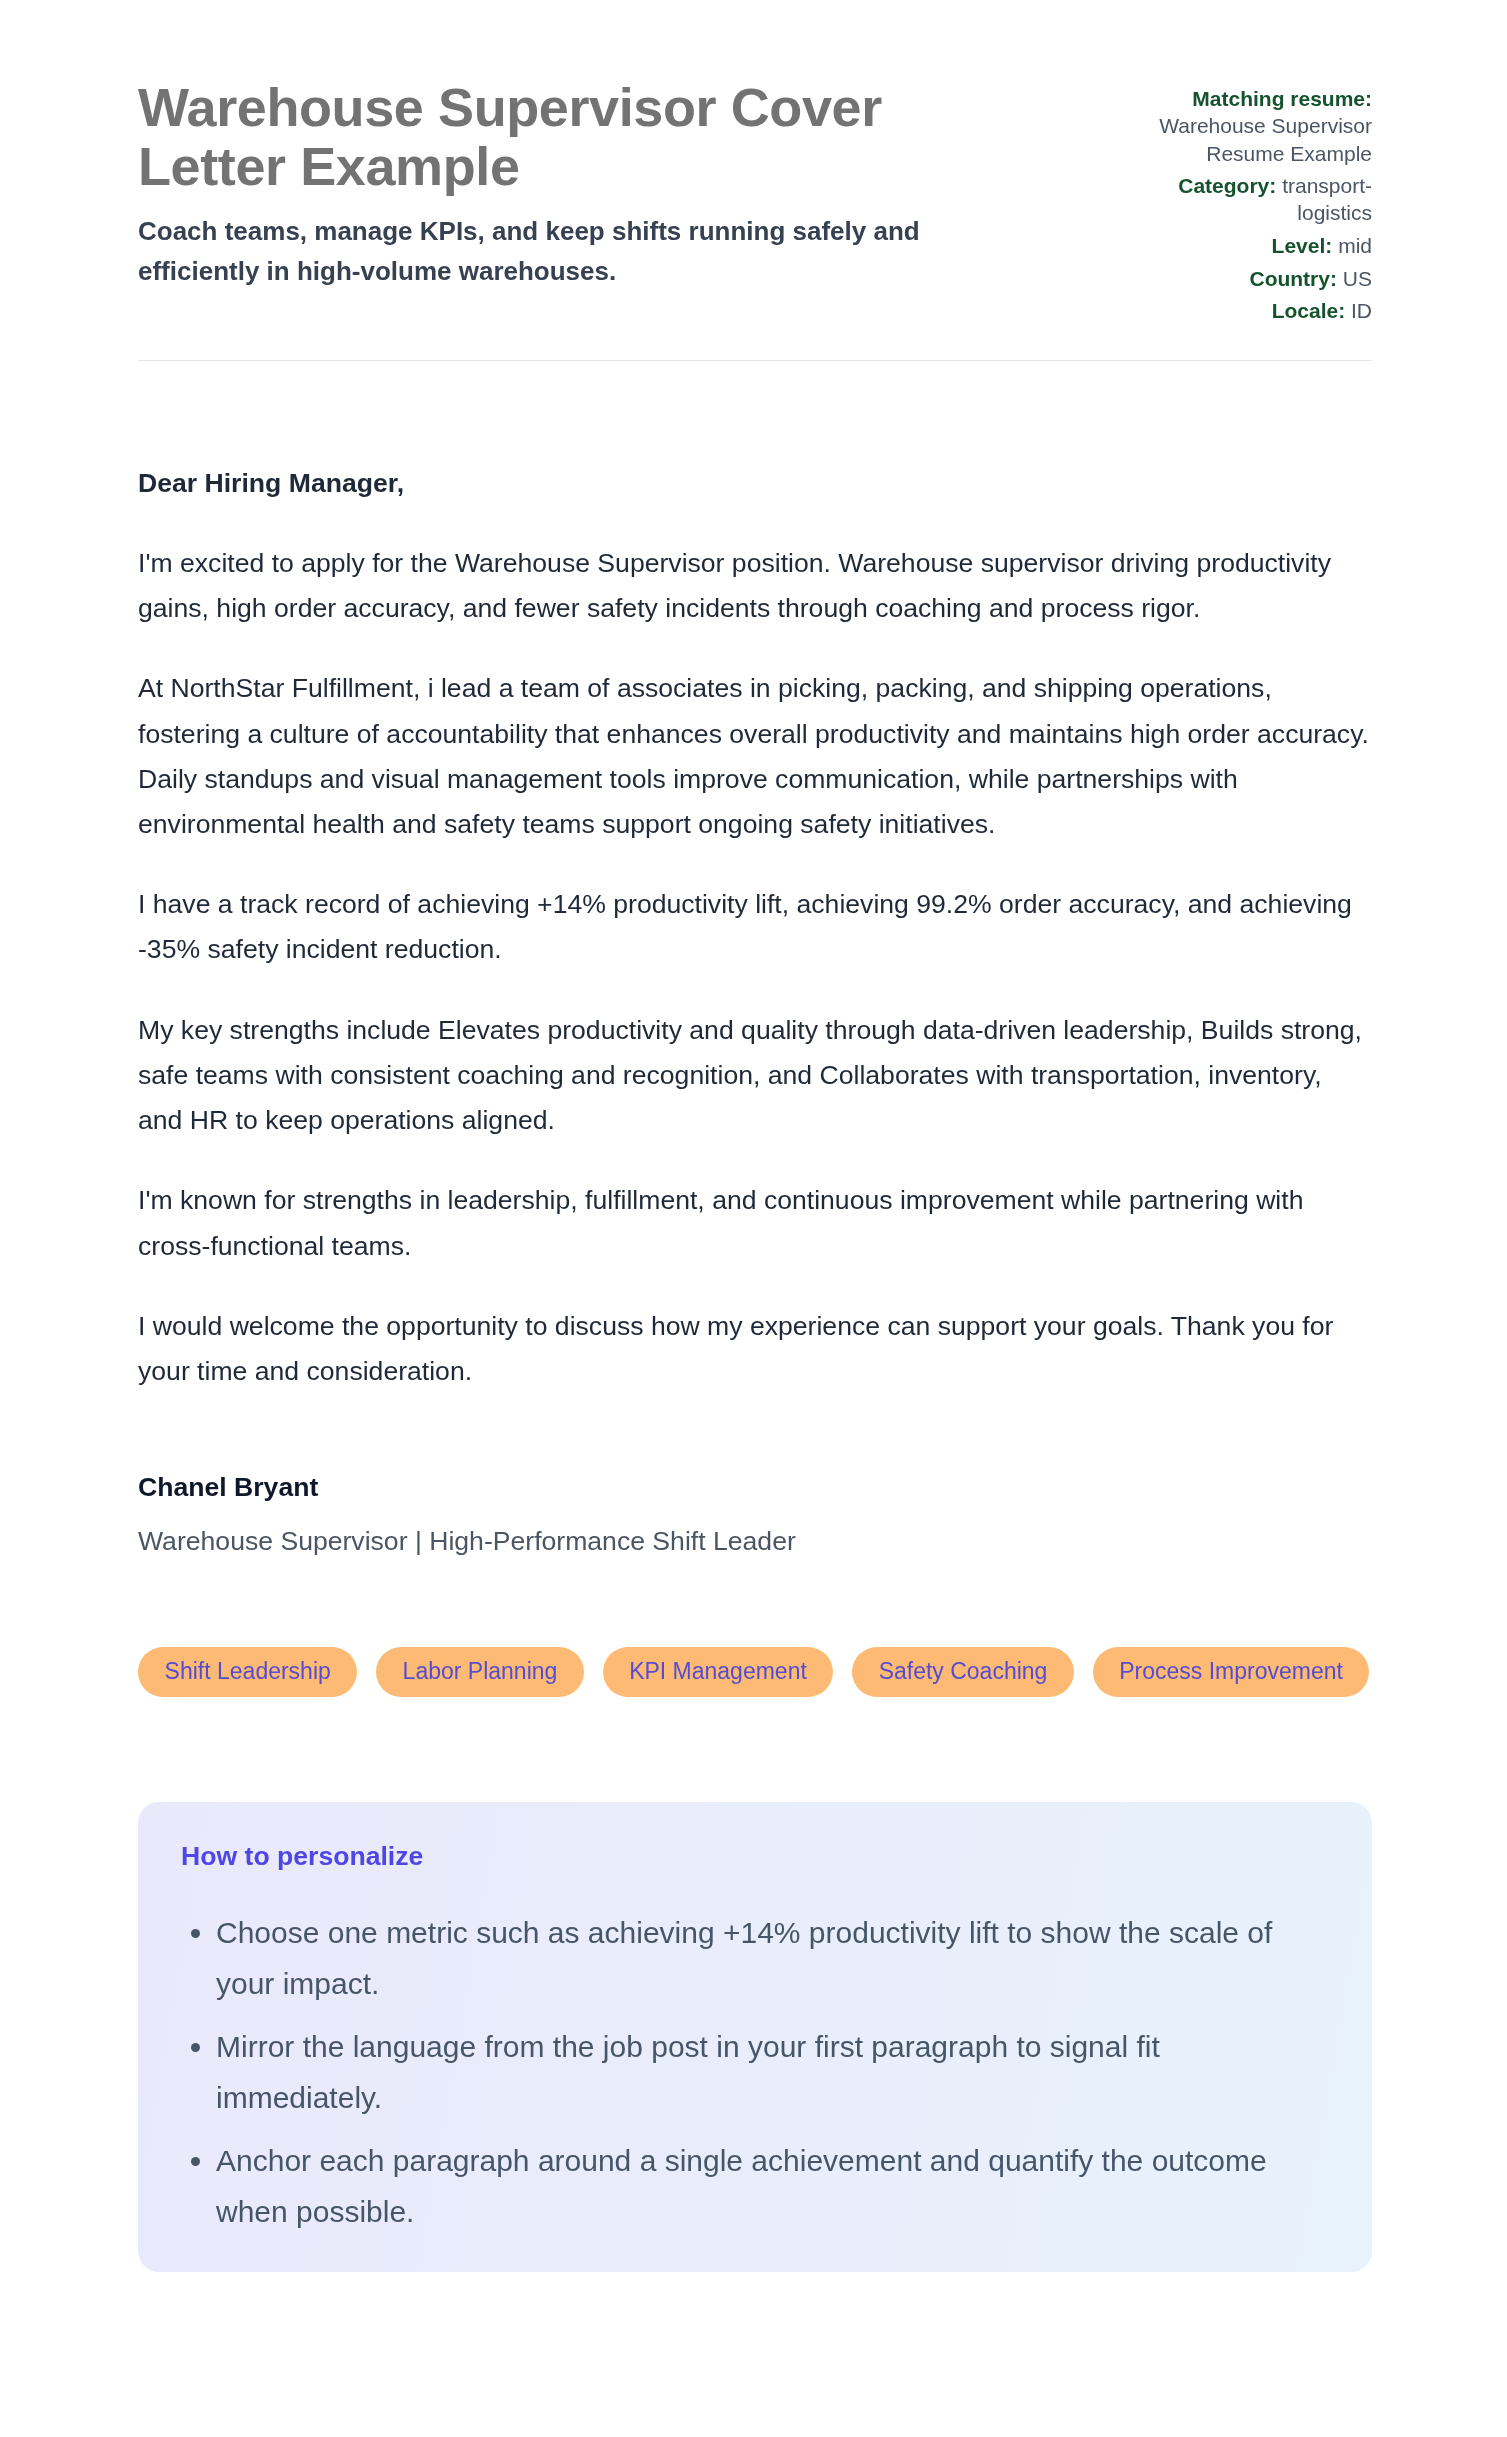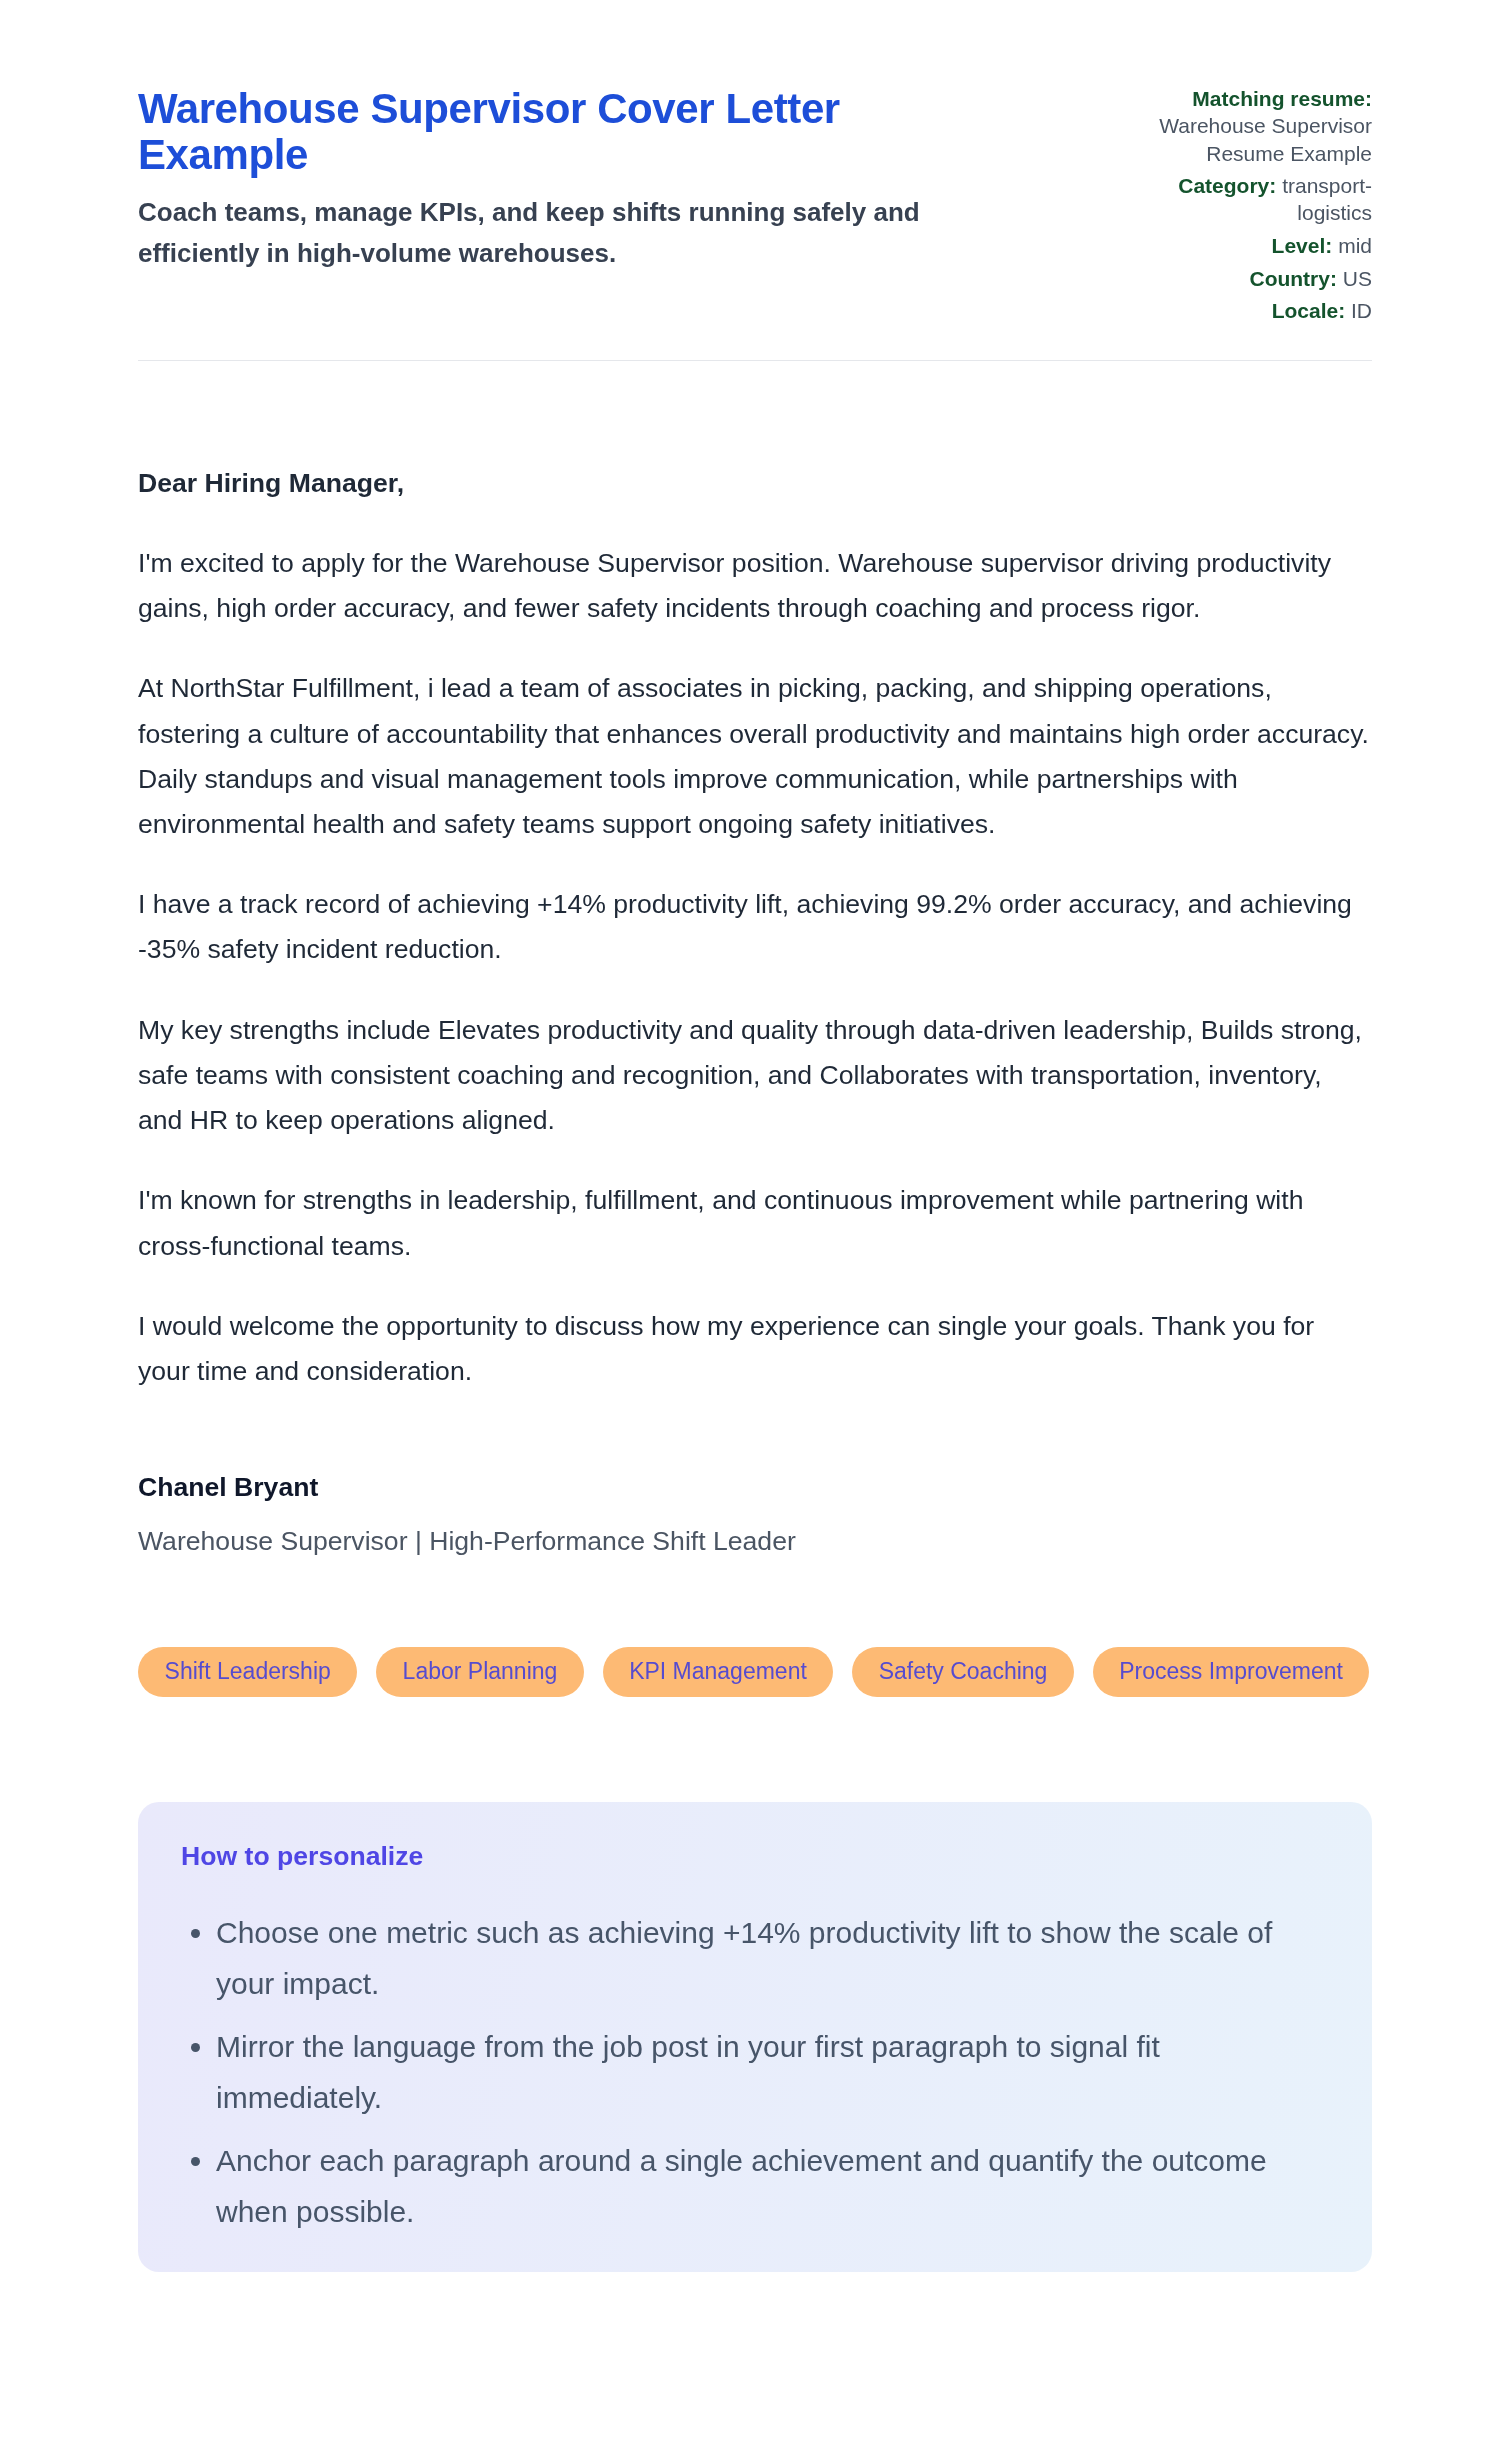--- a/index.html
+++ b/index.html
@@ -20,25 +20,25 @@
 
   
   .header {
     display: flex;
     justify-content: space-between;
     align-items: flex-start;
     gap: 35px;
   }
   .header-main { max-width: 869px; }
   .page-title {
-    margin: 8px 0 14px 0;
-    font-size: 42px;
+    margin: 0 0 14px 0;
+    font-size: 54px;
     line-height: 1.1;
     font-weight: bold;
-    color: #1d4ed8;
+    color: #737373;
     letter-spacing: -0.4px;
   }
   .page-subtitle {
     margin: 0;
     font-size: 26px;
     line-height: 1.55;
     font-weight: bold;
     color: #374151;
   }
   .header-meta {
@@ -171,21 +171,21 @@
 
   <hr class="divider">
 
   <div class="letter">
     <p class="greeting">Dear Hiring Manager,</p>
     <p>I'm excited to apply for the Warehouse Supervisor position. Warehouse supervisor driving productivity gains, high order accuracy, and fewer safety incidents through coaching and process rigor.</p>
     <p>At NorthStar Fulfillment, i lead a team of associates in picking, packing, and shipping operations, fostering a culture of accountability that enhances overall productivity and maintains high order accuracy. Daily standups and visual management tools improve communication, while partnerships with environmental health and safety teams support ongoing safety initiatives.</p>
     <p>I have a track record of achieving +14% productivity lift, achieving 99.2% order accuracy, and achieving -35% safety incident reduction.</p>
     <p>My key strengths include Elevates productivity and quality through data-driven leadership, Builds strong, safe teams with consistent coaching and recognition, and Collaborates with transportation, inventory, and HR to keep operations aligned.</p>
     <p>I'm known for strengths in leadership, fulfillment, and continuous improvement while partnering with cross-functional teams.</p>
-    <p>I would welcome the opportunity to discuss how my experience can single your goals. Thank you for your time and consideration.</p>
+    <p>I would welcome the opportunity to discuss how my experience can support your goals. Thank you for your time and consideration.</p>
 
     <div class="signature">
       <div class="signature-name">Chanel Bryant</div>
       <div class="signature-title">Warehouse Supervisor | High-Performance Shift Leader</div>
     </div>
   </div>
 
   <div class="tags">
     <span class="tag">Shift Leadership</span>
     <span class="tag">Labor Planning</span>

